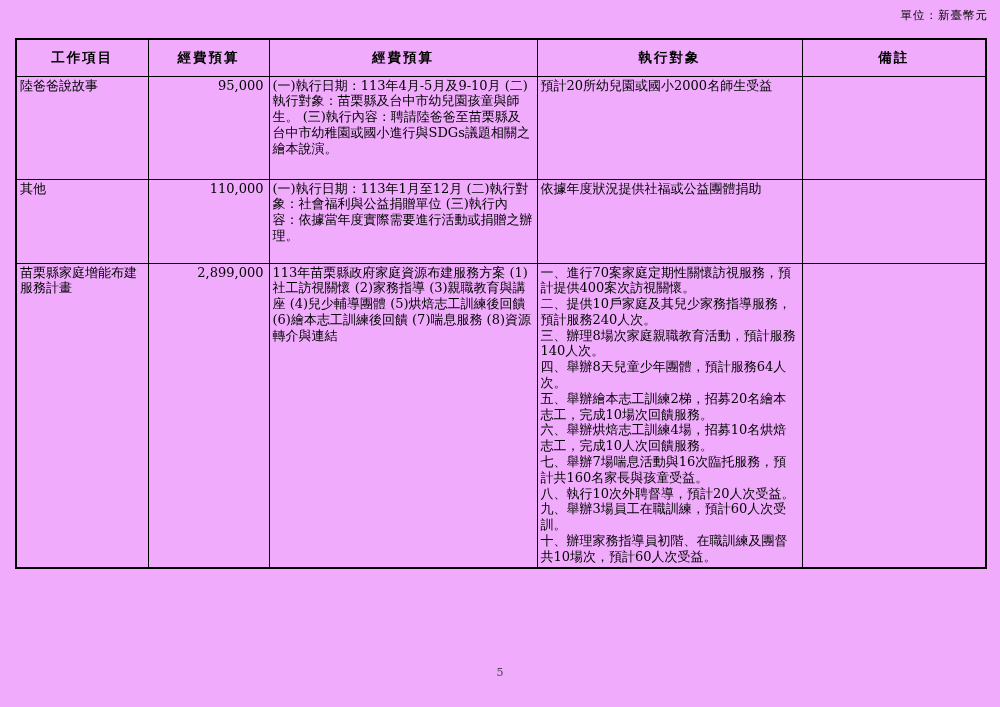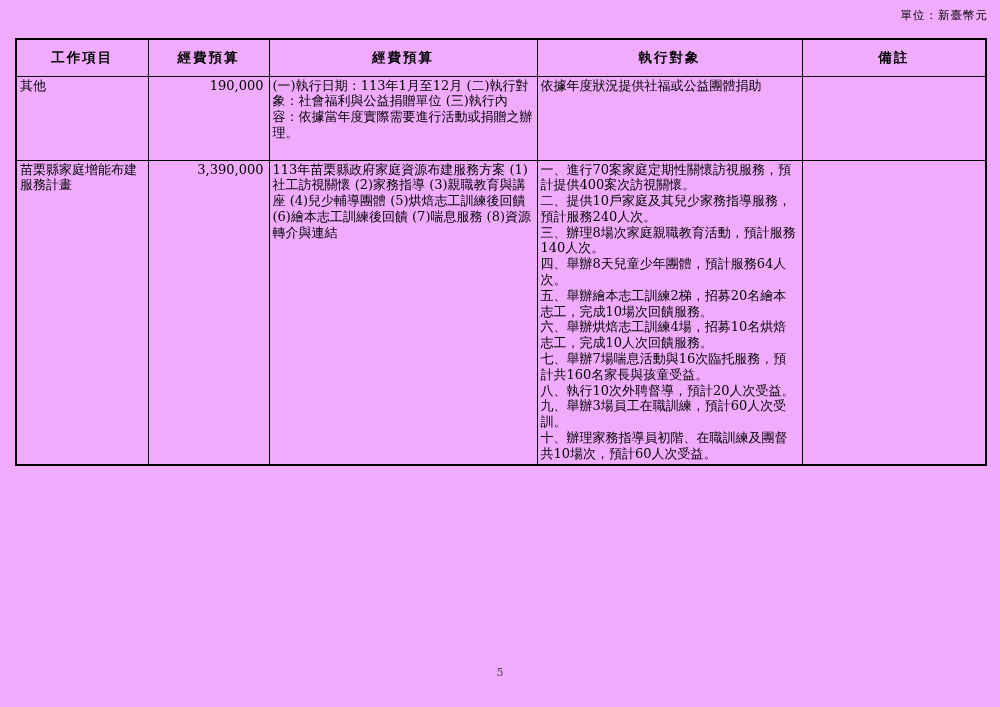--- a/index.html
+++ b/index.html
@@ -89,34 +89,43 @@
     <thead>
       <tr>
         <th>工作項目</th>
         <th>經費預算</th>
         <th>經費預算</th>
         <th>執行對象</th>
         <th>備註</th>
       </tr>
     </thead>
     <tbody>
+      <tr class="row-1">
+        <td>陸爸爸說故事</td>
+        <td class="budget-cell">95,000</td>
+        <td>(一)執行日期：113年4月-5月及9-10月 (二)執行對象：苗栗縣及台中市幼兒園孩童與師生。 (三)執行內容：聘請陸爸爸至苗栗縣及台中市幼稚園或國小進行與SDGs議題相關之繪本說演。</td>
+        <td class="result-cell">
+          <div class="result-line">預計20所幼兒園或國小2000名師生受益</div>
+        </td>
+        <td></td>
+      </tr>
 
       <tr class="row-2">
         <td>其他</td>
-        <td class="budget-cell">190,000</td>
+        <td class="budget-cell">110,000</td>
         <td>(一)執行日期：113年1月至12月 (二)執行對象：社會福利與公益捐贈單位 (三)執行內容：依據當年度實際需要進行活動或捐贈之辦理。</td>
         <td class="result-cell">
           <div class="result-line">依據年度狀況提供社福或公益團體捐助</div>
         </td>
         <td></td>
       </tr>
 
       <tr class="row-3">
         <td>苗栗縣家庭增能布建服務計畫</td>
-        <td class="budget-cell">3,390,000</td>
+        <td class="budget-cell">2,899,000</td>
         <td>113年苗栗縣政府家庭資源布建服務方案 (1)社工訪視關懷 (2)家務指導 (3)親職教育與講座 (4)兒少輔導團體 (5)烘焙志工訓練後回饋 (6)繪本志工訓練後回饋 (7)喘息服務 (8)資源轉介與連結</td>
         <td class="result-cell">
           <div class="result-line">一、進行70案家庭定期性關懷訪視服務，預計提供400案次訪視關懷。</div>
           <div class="result-line">二、提供10戶家庭及其兒少家務指導服務，預計服務240人次。</div>
           <div class="result-line">三、辦理8場次家庭親職教育活動，預計服務140人次。</div>
           <div class="result-line">四、舉辦8天兒童少年團體，預計服務64人次。</div>
           <div class="result-line">五、舉辦繪本志工訓練2梯，招募20名繪本志工，完成10場次回饋服務。</div>
           <div class="result-line">六、舉辦烘焙志工訓練4場，招募10名烘焙志工，完成10人次回饋服務。</div>
           <div class="result-line">七、舉辦7場喘息活動與16次臨托服務，預計共160名家長與孩童受益。</div>
           <div class="result-line">八、執行10次外聘督導，預計20人次受益。</div>

